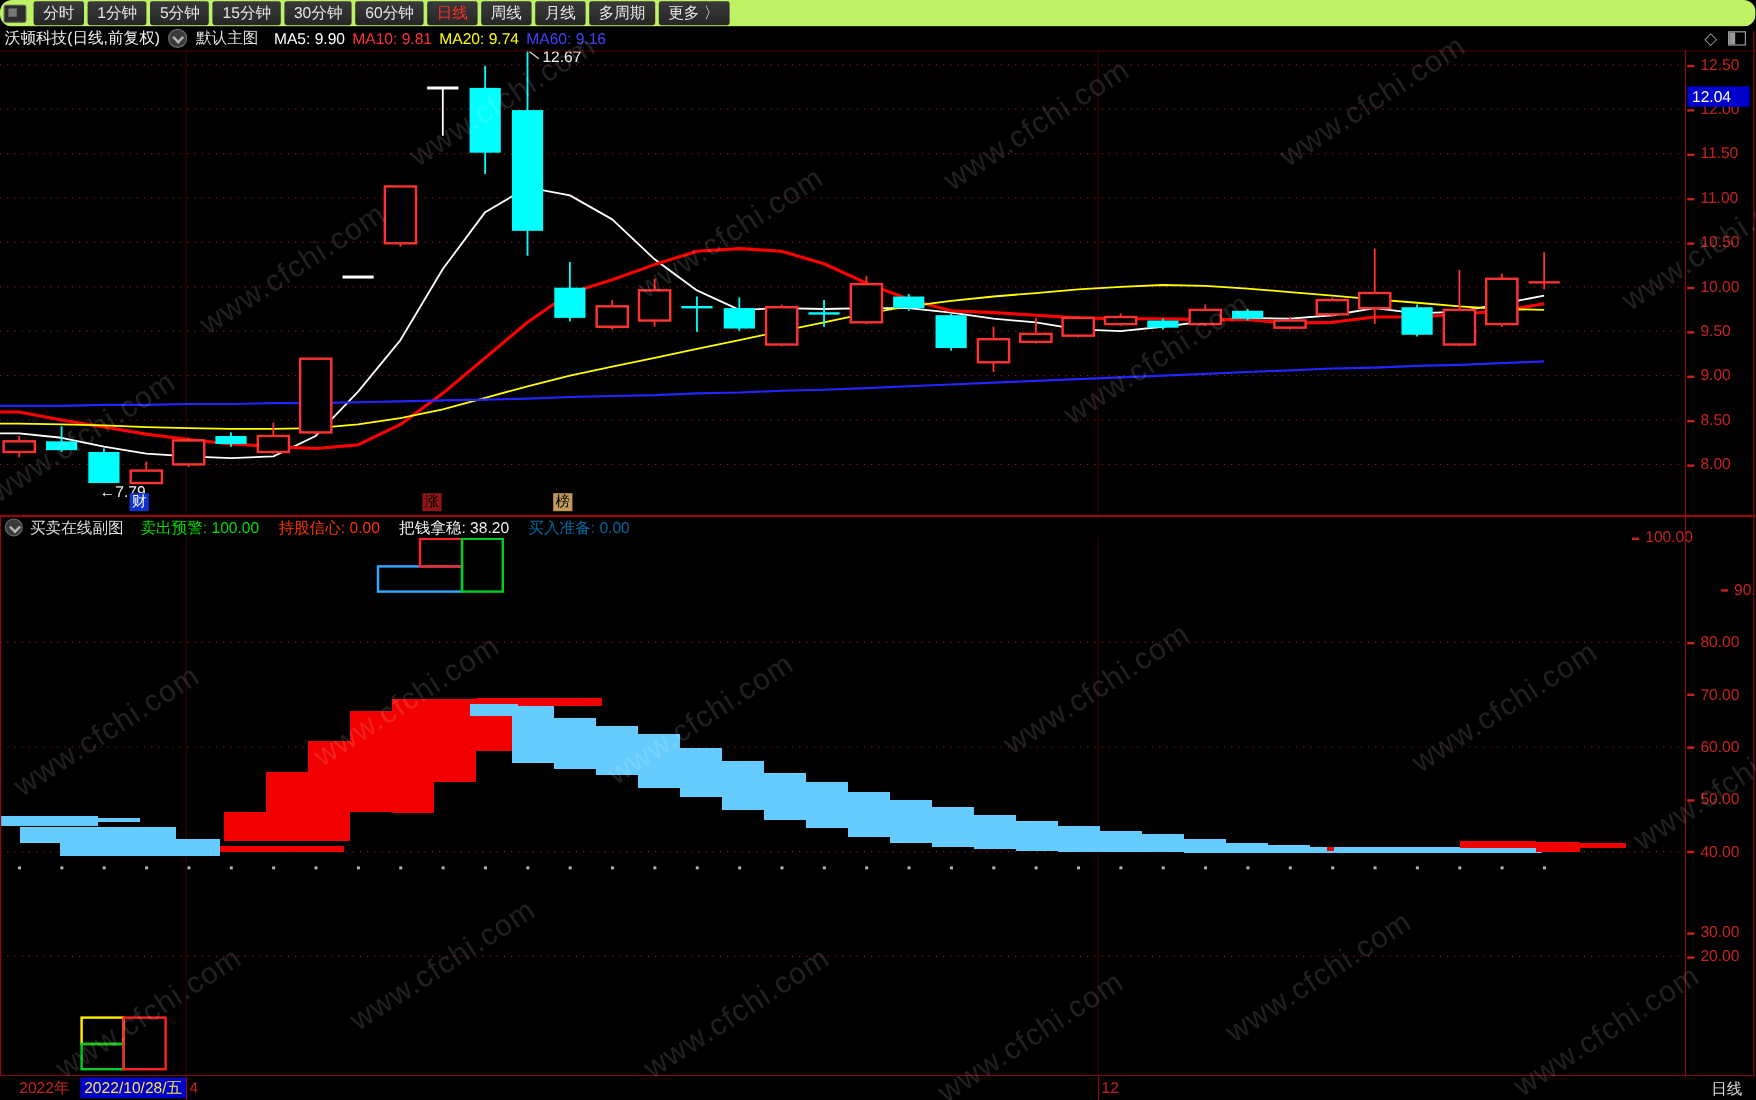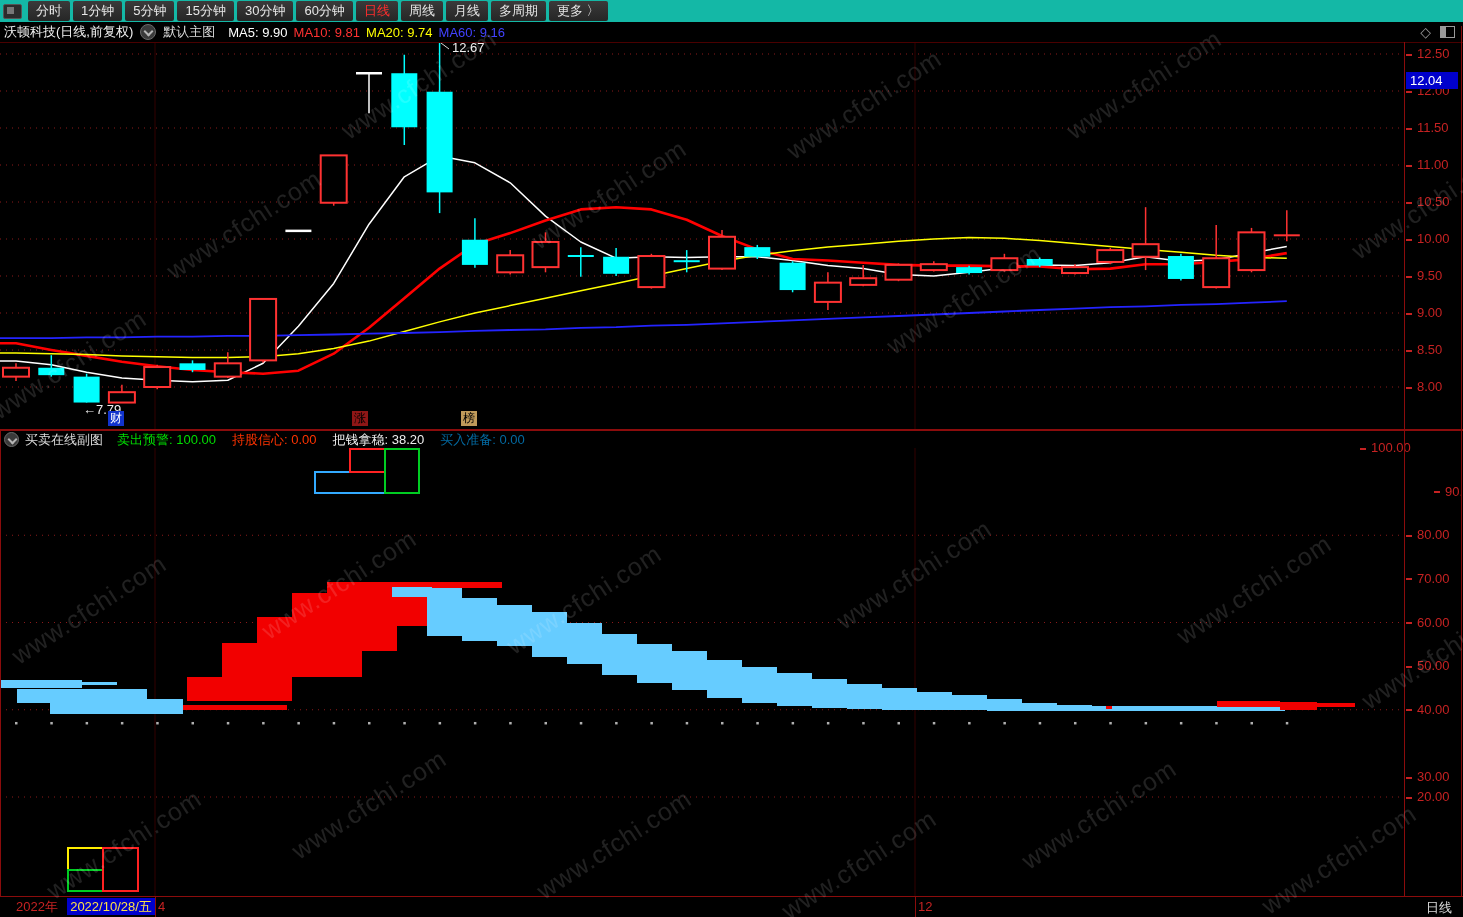--- a/index.html
+++ b/index.html
@@ -1,20 +1,20 @@
 <!DOCTYPE html>
 <html><head>
 <meta charset="utf-8">
 <style>
   html,body{margin:0;padding:0;background:#000;}
   body{position:relative;width:1463px;height:917px;overflow:hidden;
        font-family:"Liberation Sans","DejaVu Sans",sans-serif;font-size:13px;color:#ddd;}
   
-  .toolbar{position:absolute;left:0;top:0;width:1463px;height:22px;background:#14b8a6;
-           display:flex;justify-content:space-between;align-items:center;box-sizing:border-box;padding:0 3px;}
+  .toolbar{position:absolute;left:0;top:0;width:1463px;height:22px;background:#bef264;
+           display:flex;justify-content:space-between;align-items:center;box-sizing:border-box;padding:0 3px;border-radius:10px;}
   .tb-group{display:flex;align-items:center;gap:3px;}
   .tb-item{padding:1px 8px;background:linear-gradient(#3a3a3a,#262626);border-radius:2px;
            color:#e6e6e6;white-space:nowrap;cursor:default;}
   .tb-item.active{color:#ff2d2d;}
   .app-icon{width:17px;height:13px;background:#2c2c2c;border:1px solid #555;border-radius:2px;position:relative;margin-right:3px;}
   .app-icon::after{content:"";position:absolute;left:3px;top:2px;width:7px;height:7px;background:#777;}
   
   .title-row{position:absolute;left:0;top:22px;width:1463px;height:20px;background:#000;
              display:flex;align-items:center;gap:7px;padding-left:4px;box-sizing:border-box;}
   .stock-title{color:#f2f2f2;}

